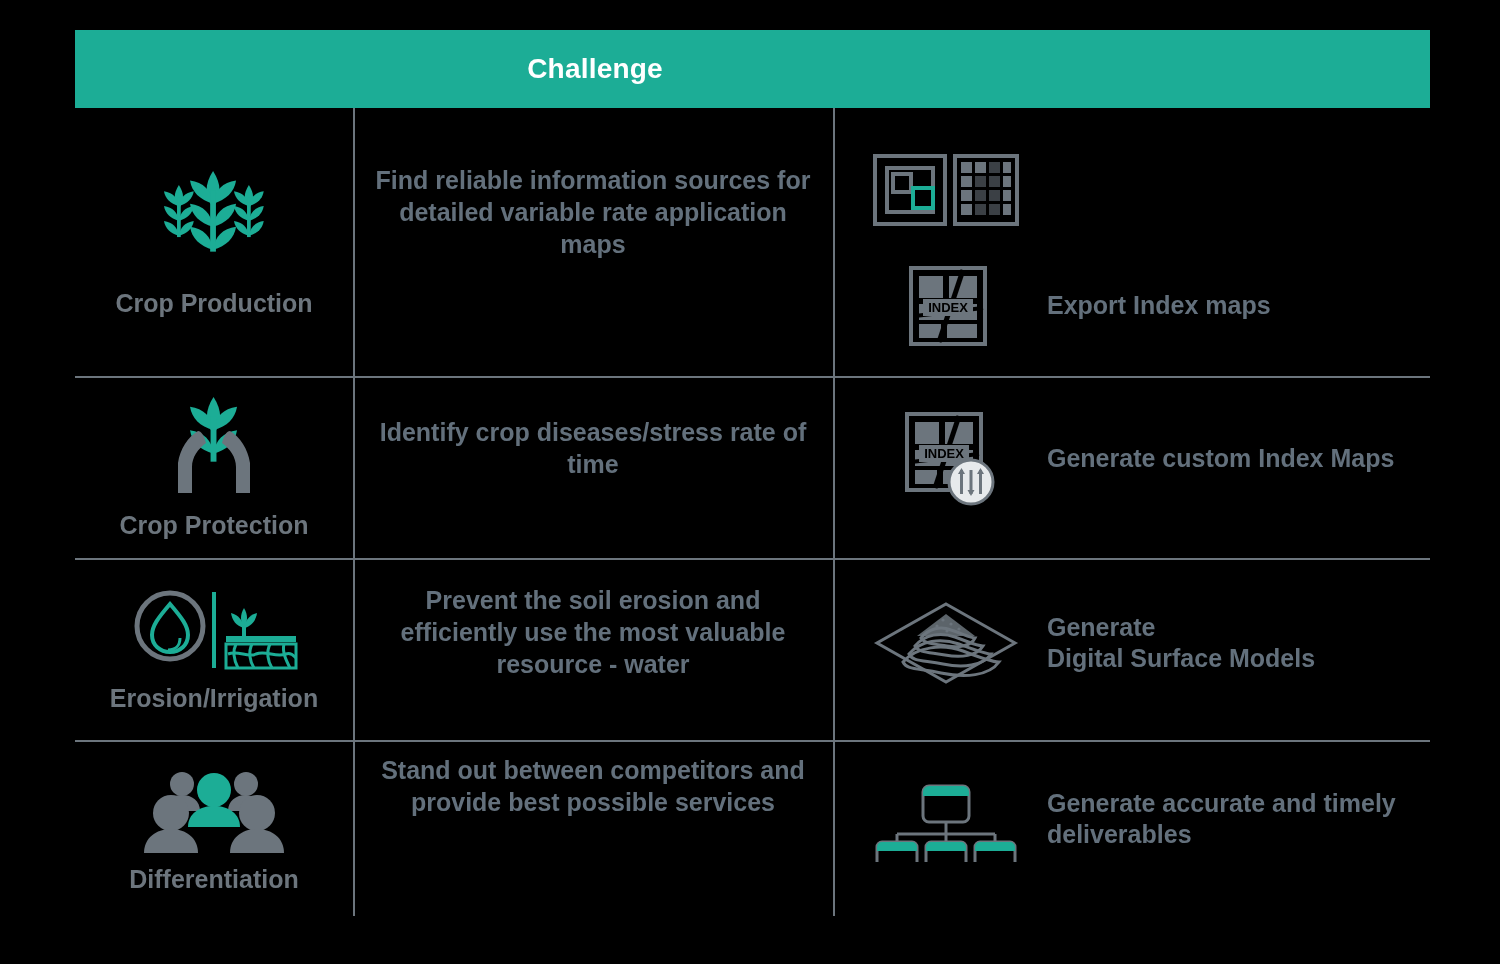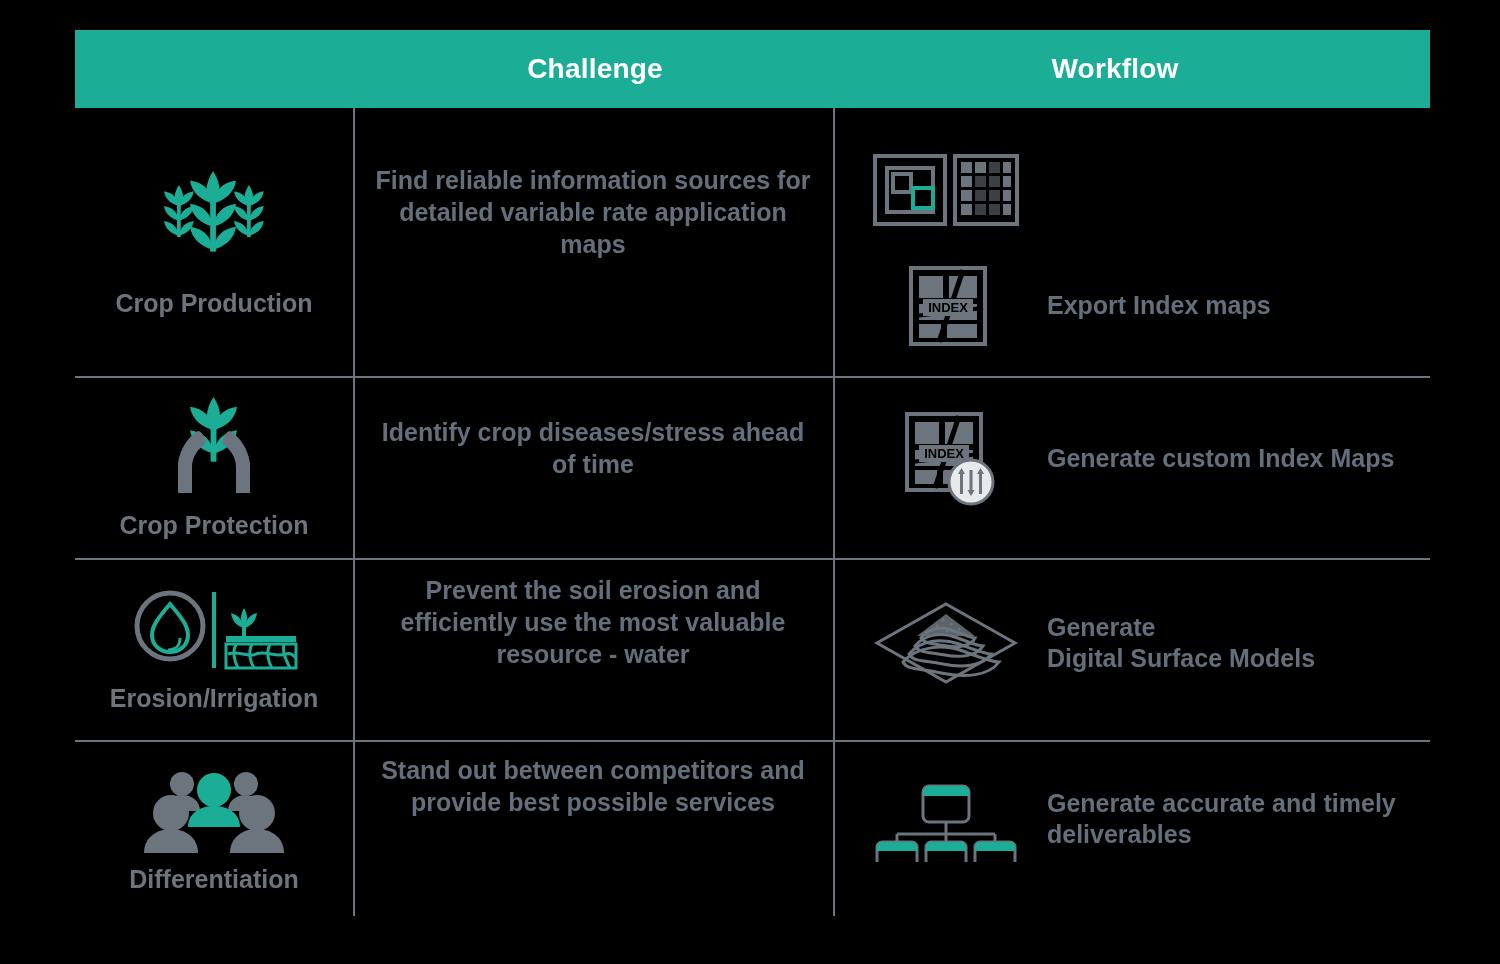--- a/index.html
+++ b/index.html
@@ -109,21 +109,21 @@
   }
   .challenge-text {
     font-size: 25px;
     font-weight: bold;
     color: #63707C;
     text-align: center;
     line-height: 1.28;
   }
   .r1 .challenge-text { margin-top: 56px; }
   .r2 .challenge-text { margin-top: 38px; }
-  .r3 .challenge-text { margin-top: 14px; }
+  .r3 .challenge-text { margin-top: 24px; }
   .r4 .challenge-text { margin-top: 12px; }
 
   .workflow-cell {
     flex: 1 1 auto;
     display: flex;
     flex-direction: column;
     justify-content: flex-start;
     box-sizing: border-box;
     padding-left: 38px;
   }
@@ -154,21 +154,20 @@
   svg { display: block; }
 </style>
 </head>
 <body>
 
 <div class="board">
 
   <div class="header-bar">
     <div class="header-spacer"></div>
     <div class="header-cell header-challenge">Challenge</div>
-    <div class="header-cell header-workflow">Workflow</div>
   </div>
 
   <div class="grid">
 
     <div class="row row-1 r1">
       <div class="vline vline-a"></div>
       <div class="vline vline-b"></div>
 
       <div class="cat-cell">
         <div class="cat-icon">
@@ -294,21 +293,21 @@
             <g fill="#6C757D">
               <path d="M40 34 C30 40 22 52 20 66 L20 96 L34 96 L34 70 C34 60 40 52 48 46 C46 38 43 34 40 34 Z"></path>
               <path d="M72 34 C82 40 90 52 92 66 L92 96 L78 96 L78 70 C78 60 72 52 64 46 C66 38 69 34 72 34 Z"></path>
             </g>
           </svg>
         </div>
         <div class="cat-label">Crop Protection</div>
       </div>
 
       <div class="challenge-cell">
-        <div class="challenge-text">Identify crop diseases/stress ahead of time</div>
+        <div class="challenge-text">Identify crop diseases/stress rate of time</div>
       </div>
 
       <div class="workflow-cell">
         <div class="wf-item wf-item-1">
           <div class="wf-icon">
             <svg width="150" height="96" viewBox="0 0 150 96">
               <g transform="translate(34,2)">
                 <rect x="2" y="2" width="74" height="76" fill="none" stroke="#6C757D" stroke-width="4"></rect>
                 <g fill="#6C757D">
                   <rect x="10" y="10" width="24" height="22"></rect>

